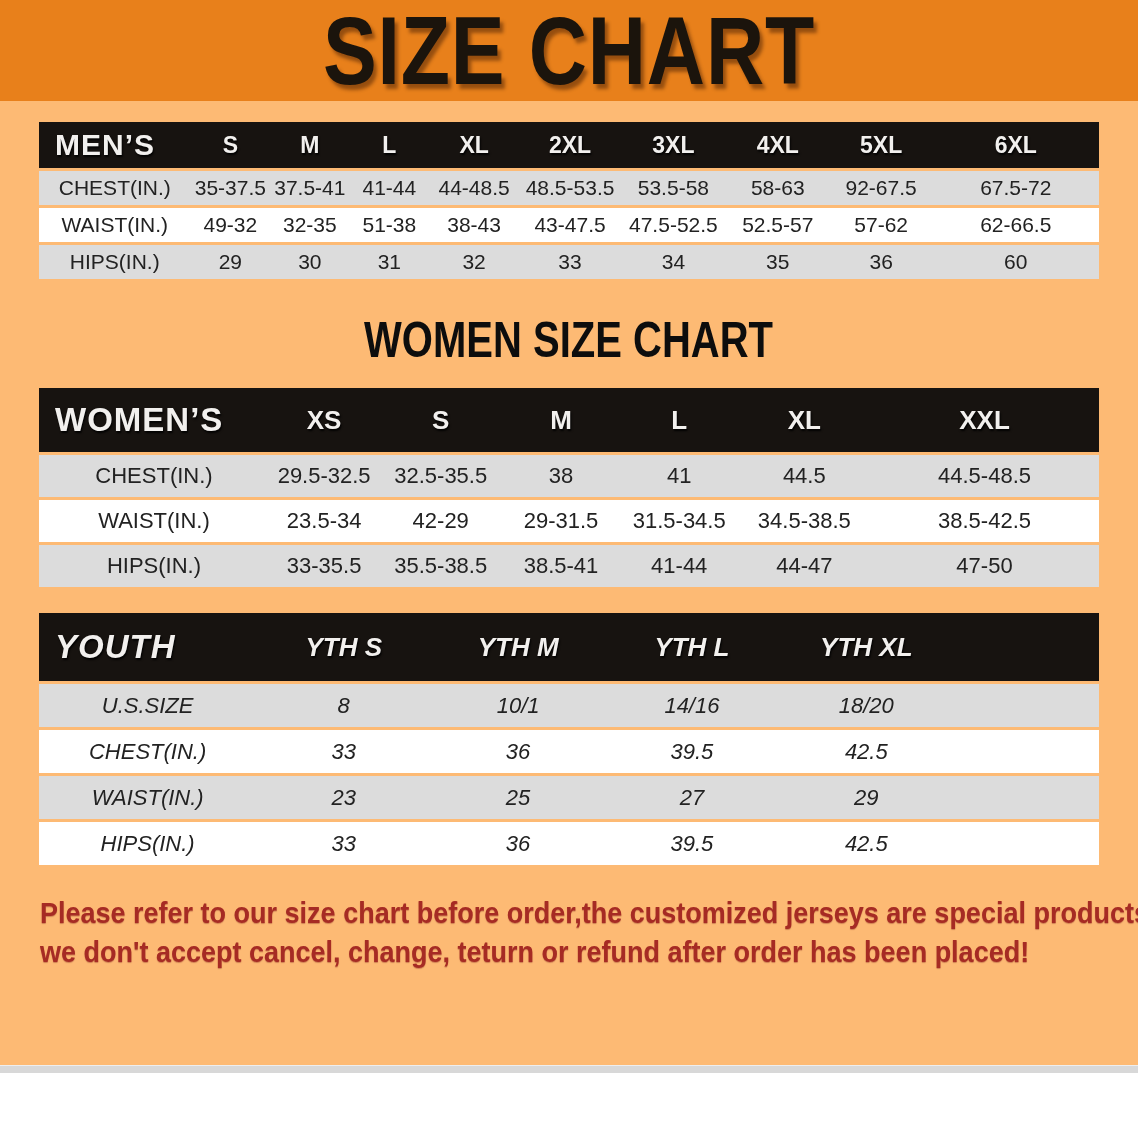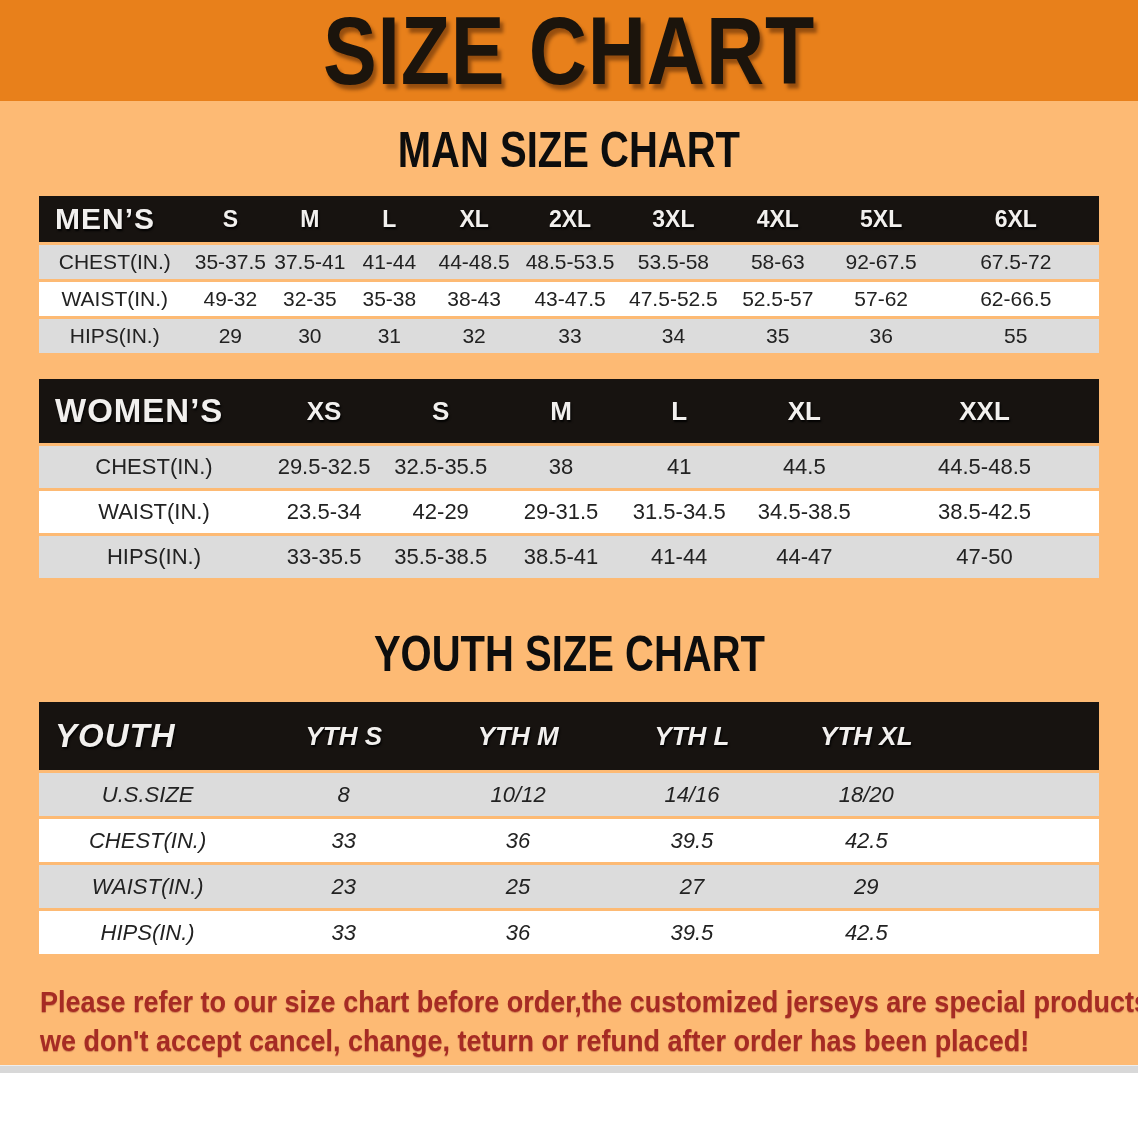--- a/index.html
+++ b/index.html
@@ -114,23 +114,20 @@
 </style>
 </head>
 <body>
 
 <div class="page">
 
   <div class="banner">
     <span class="banner-title">SIZE CHART</span>
   </div>
 
-  <h2 class="sec-heading h-man">
-    <span class="inner">MAN SIZE CHART</span>
-  </h2>
   <div class="wrap-men">
     <table class="sizes t-men">
       <colgroup>
         <col style="width:14.3%">
           <col style="width:7.5%">
           <col style="width:7.5%">
           <col style="width:7.5%">
         <col style="width:8.5%">
           <col style="width:9.6%">
           <col style="width:9.9%">
@@ -162,44 +159,47 @@
             <td>48.5-53.5</td>
             <td>53.5-58</td>
             <td>58-63</td>
             <td>92-67.5</td>
             <td>67.5-72</td>
           </tr>
           <tr>
             <td class="lbl">WAIST(IN.)</td>
             <td>49-32</td>
             <td>32-35</td>
-            <td>35-38</td>
+            <td>51-38</td>
             <td>38-43</td>
             <td>43-47.5</td>
             <td>47.5-52.5</td>
             <td>52.5-57</td>
             <td>57-62</td>
             <td>62-66.5</td>
           </tr>
           <tr>
             <td class="lbl">HIPS(IN.)</td>
             <td>29</td>
             <td>30</td>
             <td>31</td>
             <td>32</td>
             <td>33</td>
             <td>34</td>
             <td>35</td>
             <td>36</td>
-            <td>55</td>
+            <td>60</td>
           </tr>
         </tbody>
       </table>
   </div>
 
+  <h2 class="sec-heading h-women">
+    <span class="inner">WOMEN SIZE CHART</span>
+  </h2>
   <div class="wrap-women">
     <table class="sizes t-women">
       <colgroup>
         <col style="width:21.7%">
           <col style="width:10.4%">
           <col style="width:11.6%">
           <col style="width:11.1%">
         <col style="width:11.2%">
           <col style="width:12.4%">
           <col>
@@ -240,23 +240,20 @@
             <td>35.5-38.5</td>
             <td>38.5-41</td>
             <td>41-44</td>
             <td>44-47</td>
             <td>47-50</td>
           </tr>
         </tbody>
       </table>
   </div>
 
-  <h2 class="sec-heading h-youth">
-    <span class="inner">YOUTH SIZE CHART</span>
-  </h2>
   <div class="wrap-youth">
     <table class="sizes t-youth">
       <colgroup>
         <col style="width:20.5%">
           <col style="width:16.5%">
           <col style="width:16.4%">
           <col style="width:16.4%">
         <col style="width:16.5%">
           <col>
       </colgroup>
@@ -267,21 +264,21 @@
             <th>YTH M</th>
             <th>YTH L</th>
             <th>YTH XL</th>
             <th></th>
           </tr>
         </thead>
         <tbody>
           <tr>
             <td class="lbl">U.S.SIZE</td>
             <td>8</td>
-            <td>10/12</td>
+            <td>10/1</td>
             <td>14/16</td>
             <td>18/20</td>
             <td></td>
           </tr>
           <tr>
             <td class="lbl">CHEST(IN.)</td>
             <td>33</td>
             <td>36</td>
             <td>39.5</td>
             <td>42.5</td>

